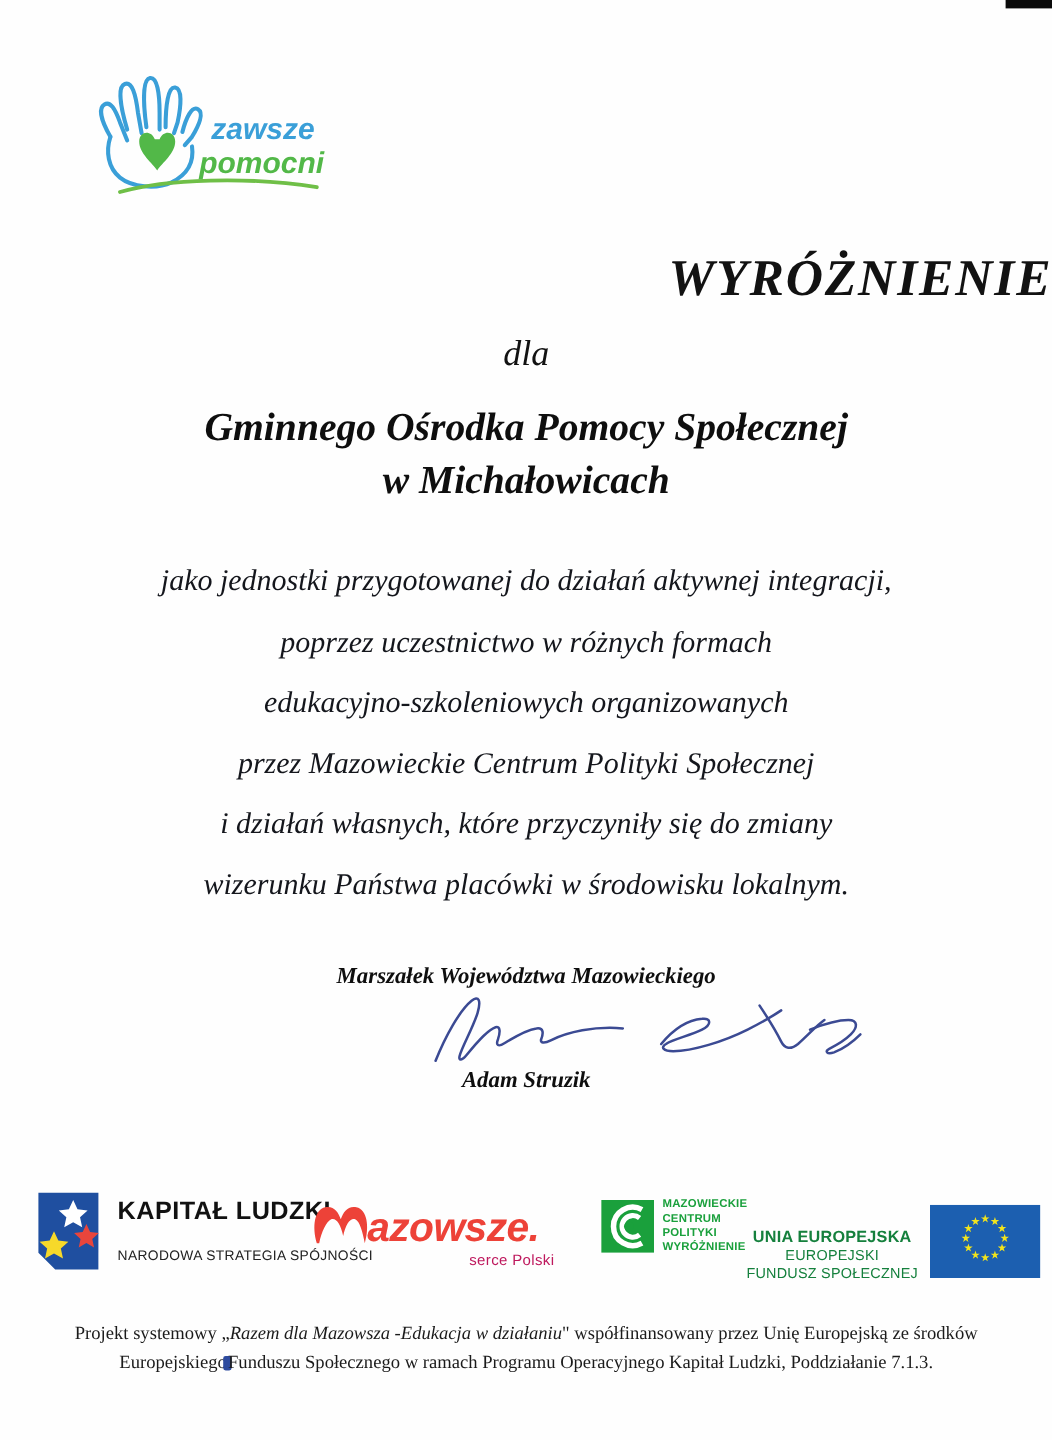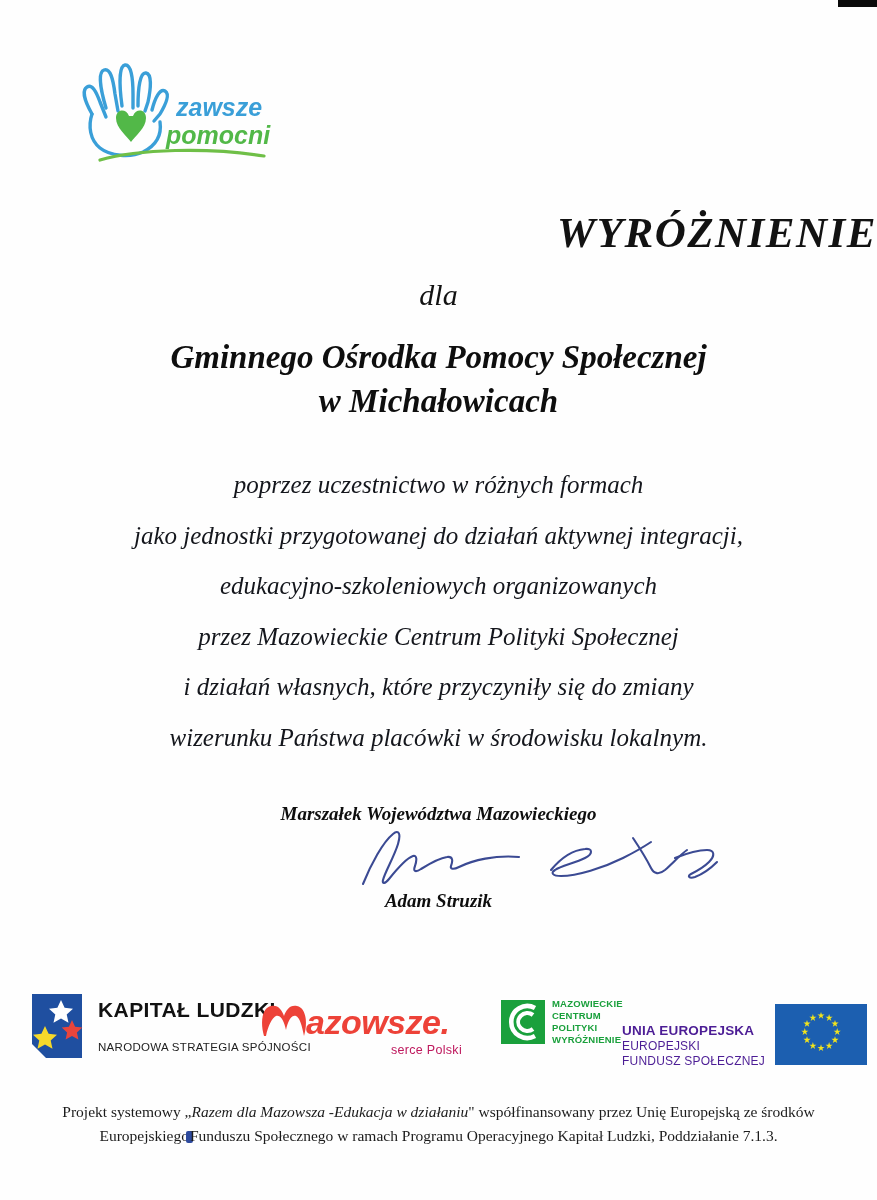--- a/index.html
+++ b/index.html
@@ -169,22 +169,22 @@
     font-size: 9.5px;
     font-weight: bold;
     line-height: 1.28;
     color: #1aa03c;
     letter-spacing: 0.2px;
   }
 
   .eu-logo { left: 622px; top: 14px; display: flex; align-items: center; }
   .eu-words {
     font-family: "Liberation Sans", sans-serif;
-    text-align: left;
-    color: #4c1d95;
+    text-align: center;
+    color: #15803d;
     margin-right: 10px;
     margin-top: 23px;
   }
   .eu-l1 { font-size: 13.5px; font-weight: bold; letter-spacing: 0.2px; }
   .eu-l2 { font-size: 12px; letter-spacing: 0.2px; margin-top: 1px; }
   .eu-l3 { font-size: 12px; letter-spacing: 0.2px; margin-top: 1px; }
   .eu-flag { width: 92px; height: 61px; display: block; }
 
   
   .footer-note {
@@ -240,22 +240,22 @@
   <div class="cert-title">WYRÓŻNIENIE</div>
 
   <div class="cert-for">dla</div>
 
   <div class="recipient">
     <div>Gminnego Ośrodka Pomocy Społecznej</div>
     <div>w Michałowicach</div>
   </div>
 
   <div class="body-text">
+    <div>jako jednostki przygotowanej do działań aktywnej integracji,</div>
     <div>poprzez uczestnictwo w różnych formach</div>
-    <div>jako jednostki przygotowanej do działań aktywnej integracji,</div>
     <div>edukacyjno-szkoleniowych organizowanych</div>
     <div>przez Mazowieckie Centrum Polityki Społecznej</div>
     <div>i działań własnych, które przyczyniły się do zmiany</div>
     <div>wizerunku Państwa placówki w środowisku lokalnym.</div>
   </div>
 
   <div class="sig-title">Marszałek Województwa Mazowieckiego</div>
 
   <div class="sig-mark">
     <svg viewBox="0 0 380 66" width="380" height="66" aria-hidden="true">

